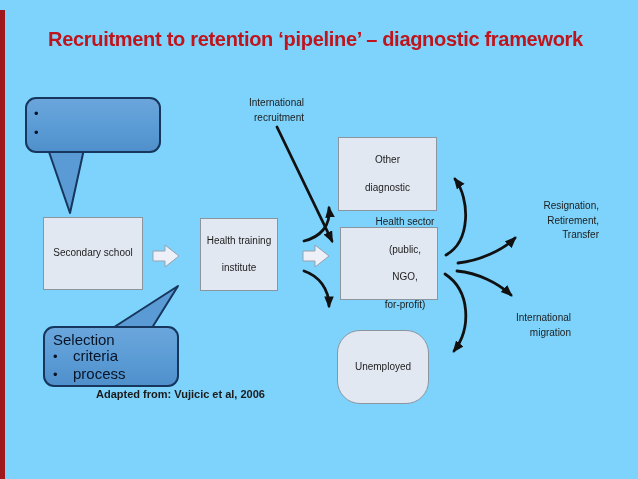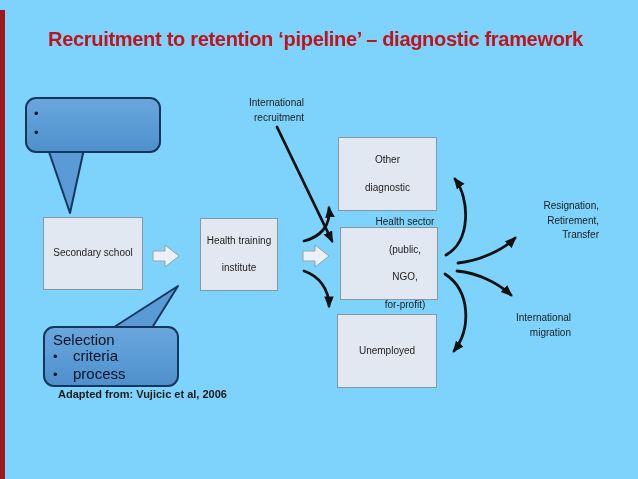--- a/index.html
+++ b/index.html
@@ -19,42 +19,42 @@
   .node{
     position:absolute;z-index:2;box-sizing:border-box;
     background:#e2e8f2;border:1px solid #8b95a0;
     display:flex;flex-direction:column;align-items:center;justify-content:center;
     font-size:10px;line-height:12.5px;color:#1c1c1c;text-align:center;gap:15px;
   }
   .box-secondary{left:43px;top:217px;width:100px;height:73px;}
   .box-training{left:200px;top:218px;width:78px;height:73px;}
   .box-other{left:338px;top:137px;width:99px;height:74px;}
   .box-sector{left:340px;top:227px;width:98px;height:73px;padding-left:32px;}
-  .box-unemployed{left:337px;top:314px;width:100px;height:74px;}
+  .box-unemployed{left:337px;top:330px;width:92px;height:74px;border-radius:23px;}
   .flow-label{
     position:absolute;z-index:2;text-align:right;
     font-size:10px;line-height:14.5px;color:#1c1c1c;
   }
   .lbl-recruit{left:218px;top:96px;width:86px;}
   .lbl-resign{left:517px;top:199px;width:82px;}
   .lbl-migration{left:489px;top:311px;width:82px;}
   .callout{
     position:absolute;z-index:2;box-sizing:border-box;
     background:linear-gradient(180deg,#6aa6dc 0%,#5b9bd5 55%,#4f90cc 100%);
     border:2px solid #17365d;border-radius:11px;
     color:#071326;font-size:15px;
   }
   .callout-top{left:25px;top:97px;width:136px;height:56px;padding:5px 4px 4px 7px;}
   .callout-bottom{left:43px;top:326px;width:136px;height:61px;padding:3px 4px 3px 8px;}
   .co-row{display:flex;align-items:baseline;line-height:19px;}
   .callout-bottom .co-row{line-height:16.5px;}
   .co-bullet{width:20px;flex:0 0 20px;text-align:left;font-size:13px;}
   .co-heading{line-height:17px;}
   .caption{
-    position:absolute;z-index:2;left:58px;top:388px;width:245px;text-align:left;
+    position:absolute;z-index:2;left:58px;top:388px;width:245px;text-align:center;
     font-size:11px;font-weight:600;color:#1a1a1a;
   }
 </style>
 </head>
 <body>
 
 <div class="slide">
 
   <div class="accent-bar"></div>
 

